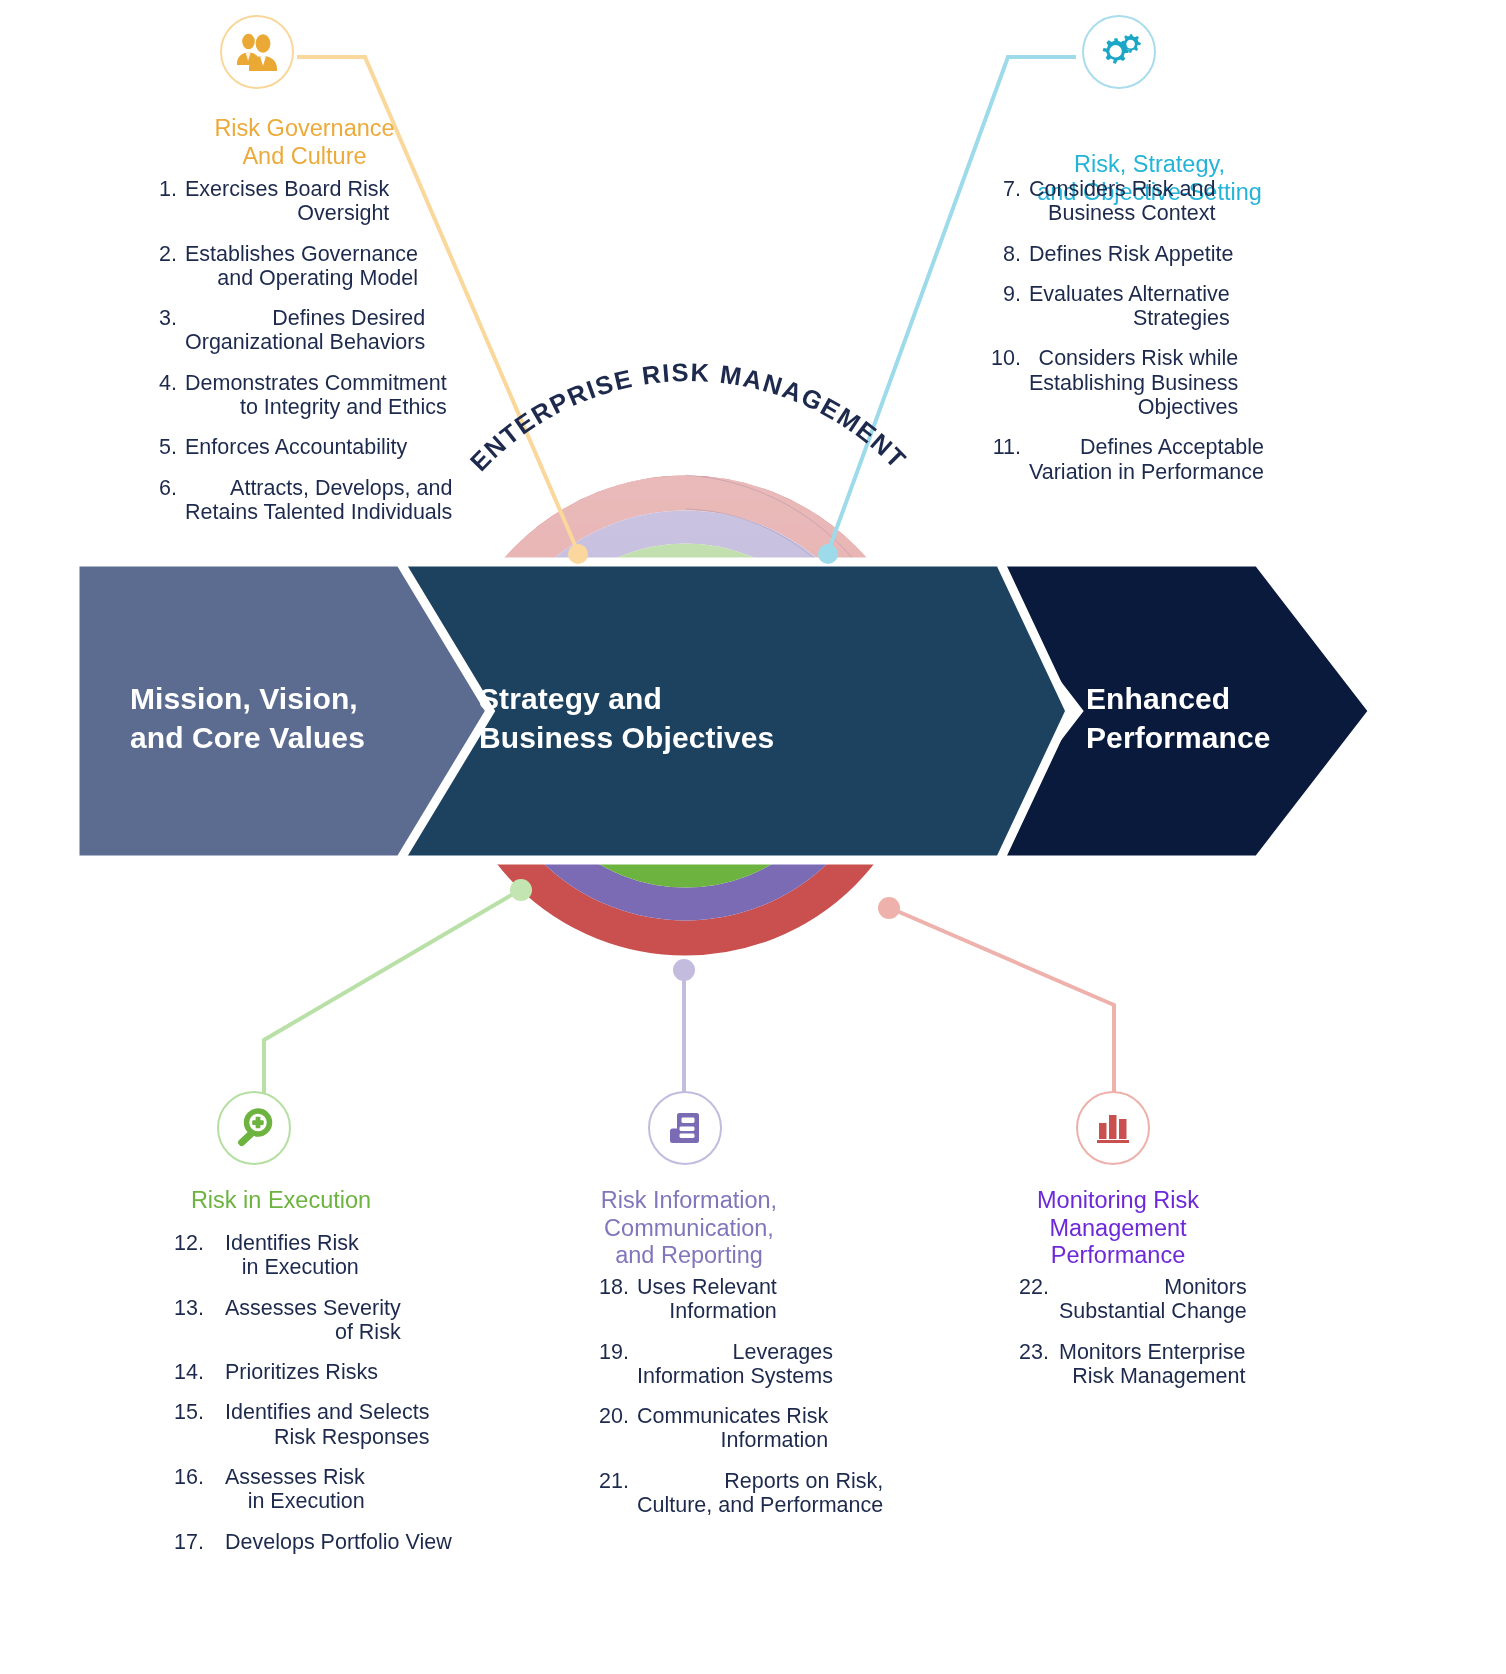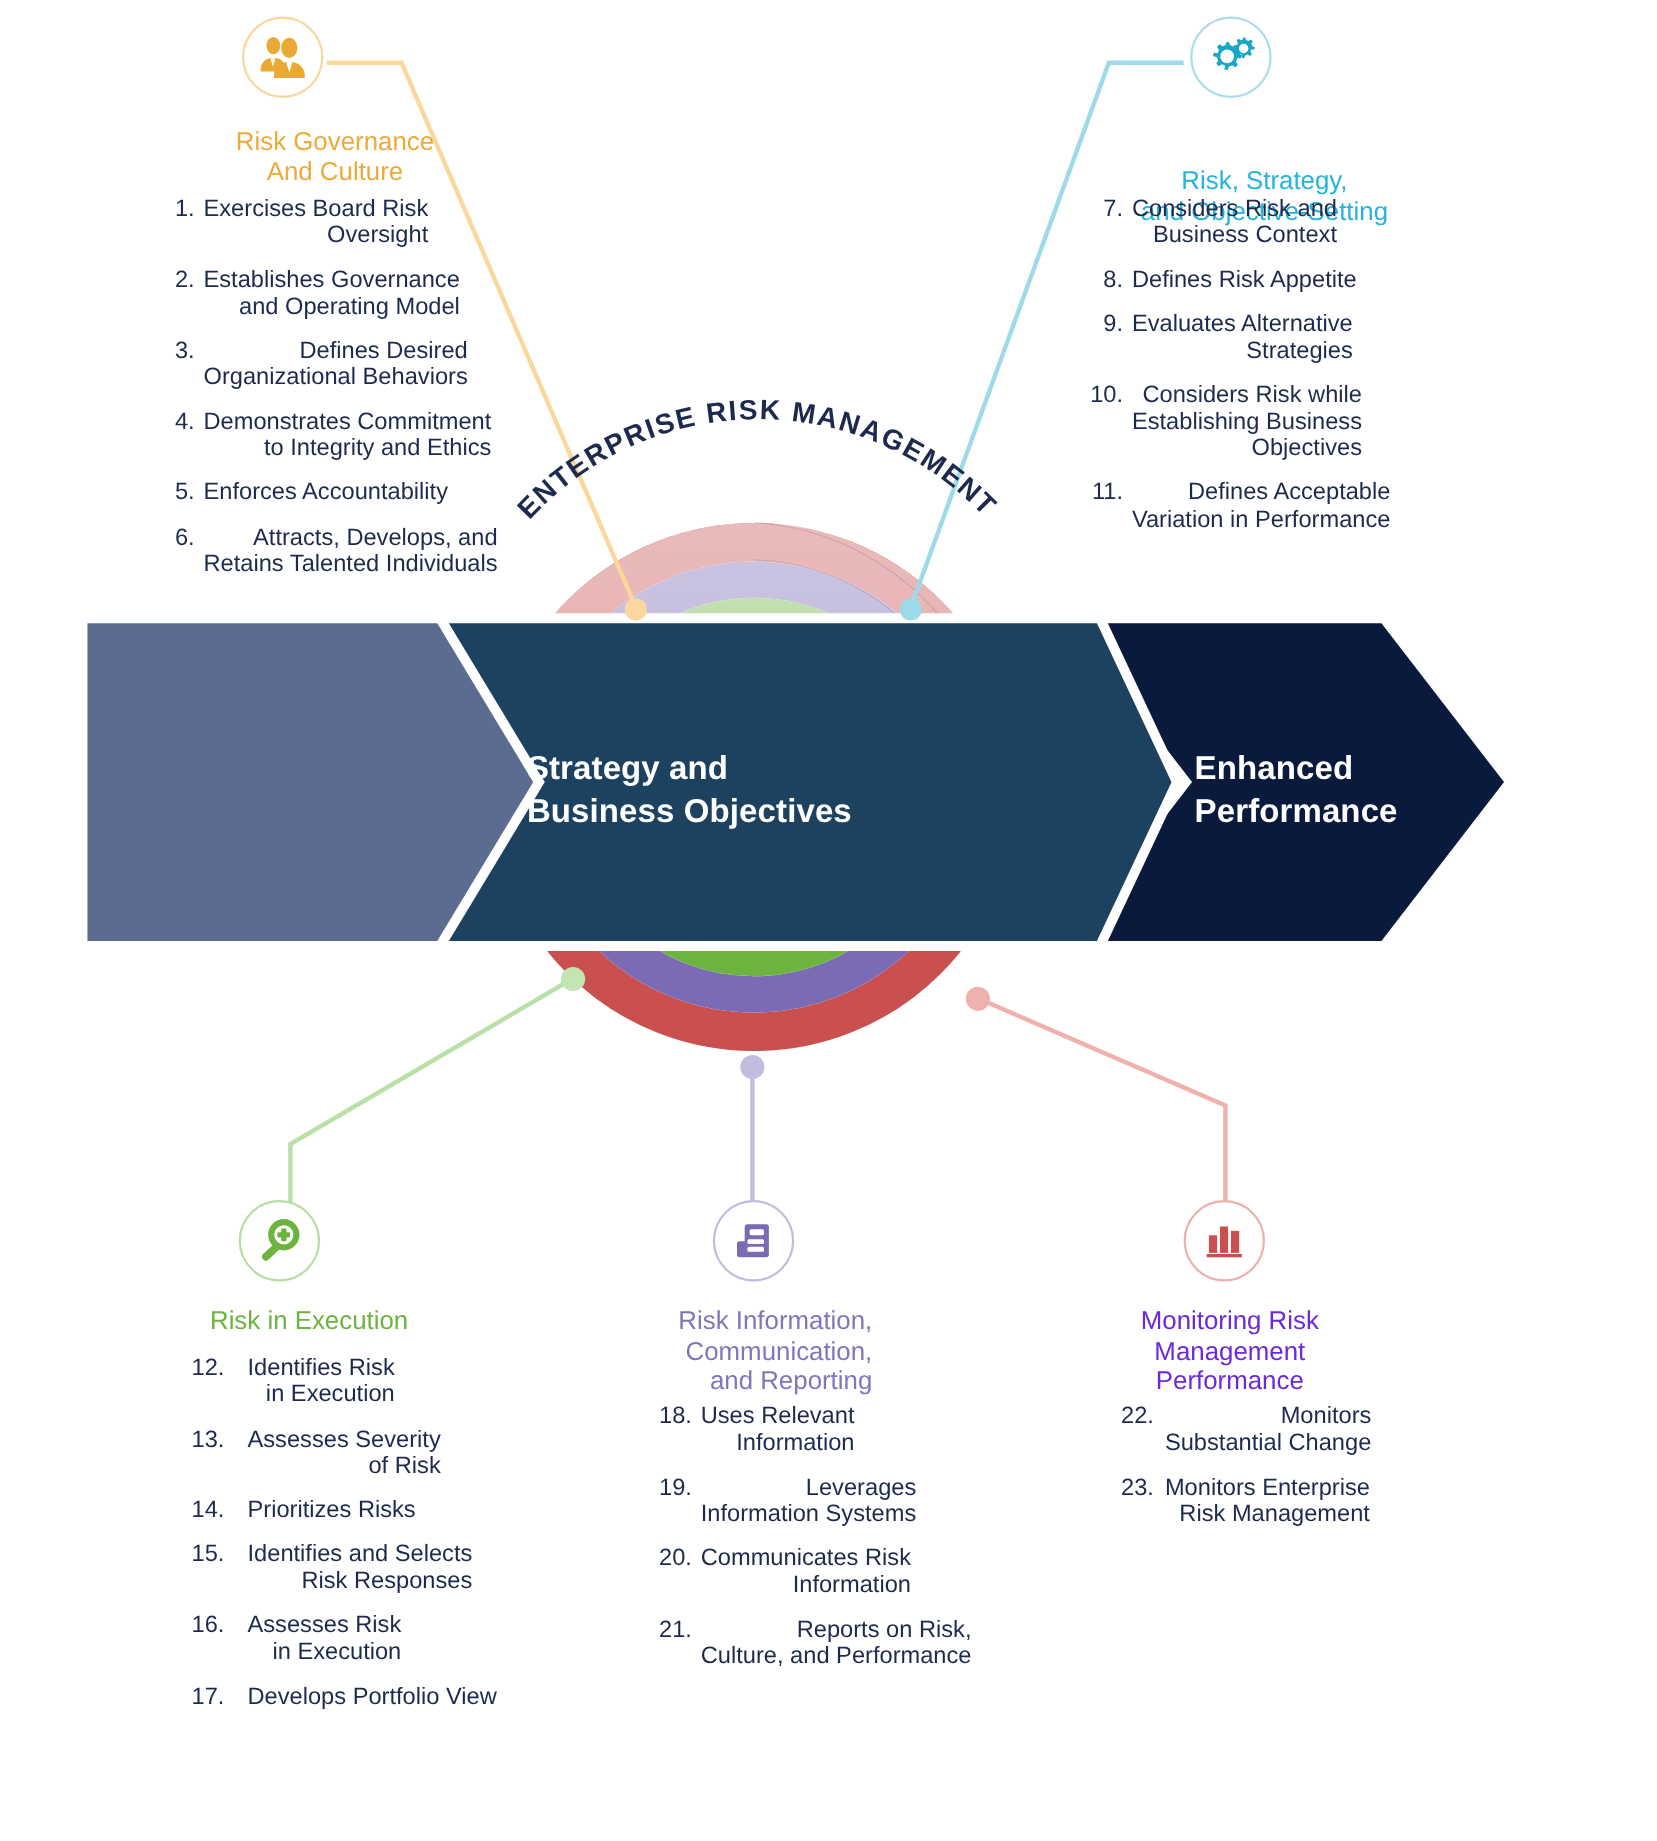--- a/index.html
+++ b/index.html
@@ -65,21 +65,21 @@
   
   #comp-execution{left:170px;top:1085px;width:400px;}
   #comp-execution .badge{left:47px;top:6px;border-color:#b5dfa2;}
   #comp-execution h3{position:absolute;left:-14px;top:102px;width:250px;text-align:center;color:#6cb33f;}
   #comp-execution ol{position:absolute;left:0px;top:146px;width:400px;}
   #comp-execution li .num{width:34px;margin-right:21px;}
 
   
   #comp-information{left:590px;top:1085px;width:400px;}
   #comp-information .badge{left:58px;top:6px;border-color:#c3bbdf;}
-  #comp-information h3{position:absolute;left:-5px;top:102px;width:208px;text-align:right;color:#8076bb;}
+  #comp-information h3{position:absolute;left:-5px;top:102px;width:208px;text-align:center;color:#8076bb;}
   #comp-information ol{position:absolute;left:5px;top:190px;width:400px;}
   #comp-information li .num{width:34px;margin-right:8px;}
 
   
   #comp-monitoring{left:1014px;top:1085px;width:390px;}
   #comp-monitoring .badge{left:62px;top:6px;border-color:#eeb0aa;}
   #comp-monitoring h3{position:absolute;left:20px;top:102px;width:168px;text-align:center;color:#6d28d9;}
   #comp-monitoring ol{position:absolute;left:-7px;top:190px;width:390px;}
   #comp-monitoring li .num{width:42px;margin-right:10px;}
 </style>
@@ -130,20 +130,22 @@
   <div class="chev-layer">
     <svg viewBox="0 0 1506 1674" xmlns="http://www.w3.org/2000/svg">
 
       <path d="M963 562 L1258 562 L1373 711 L1258 860 L963 860 L1078 711 Z" fill="#0a1a3c" stroke="#ffffff" stroke-width="9"></path>
 
       <path d="M380 562 L1000 562 L1070 711 L1000 860 L380 860 L470 711 Z" fill="#1d4260" stroke="#ffffff" stroke-width="9"></path>
 
       <path d="M75 562 L400 562 L490 711 L400 860 L75 860 Z" fill="#5b6c90" stroke="#ffffff" stroke-width="9"></path>
     </svg>
 
+    <div class="chev-label" id="chev1-label">Mission, Vision,
+and Core Values</div>
     <div class="chev-label" id="chev2-label">Strategy and
 Business Objectives</div>
     <div class="chev-label" id="chev3-label">Enhanced
 Performance</div>
   </div>
 
   <svg class="connectors" style="z-index:5" viewBox="0 0 1506 1674" xmlns="http://www.w3.org/2000/svg">
     <defs>
       <path id="ermArc" d="M 475 480 A 282 282 0 0 1 895 470" fill="none"></path>
     </defs>

